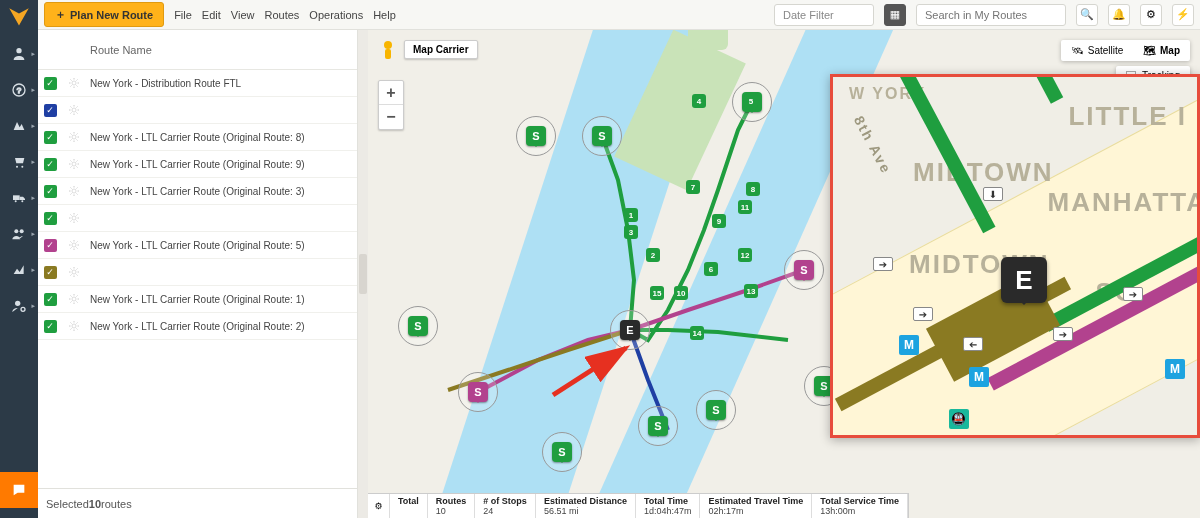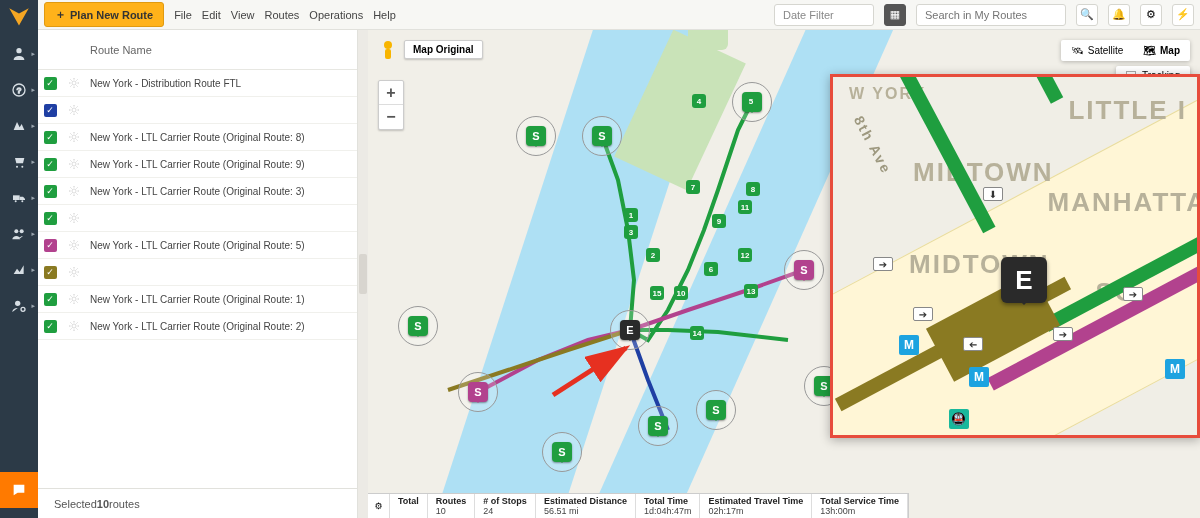--- a/index.html
+++ b/index.html
@@ -31,21 +31,21 @@
 .route-header .chk-col { width: 24px; }
 .route-header .gear-col { width: 24px; }
 .route-header .name-col { padding-left: 4px; }
 .route-list { flex: 1; overflow-y: auto; }
 .route-row { height: 27px; display: flex; align-items: center; border-bottom: 1px solid #f0f0ec; font-size: 10px; color: #444; }
 .route-row .chk { width: 24px; display: flex; align-items: center; justify-content: center; }
 .route-row .chk .box { width: 13px; height: 13px; border-radius: 2px; display: flex; align-items: center; justify-content: center; color: #fff; font-size: 9px; }
 .route-row .gear { width: 24px; display:flex; align-items:center; justify-content:center; }
 .route-row .gear svg { width: 12px; height: 12px; stroke: #bbb; fill: none; }
 .route-row .name { flex: 1; padding-left: 4px; white-space: nowrap; overflow: hidden; text-overflow: ellipsis; }
-.footer-bar { height: 30px; border-top: 1px solid #e1e1dc; display: flex; align-items: center; padding: 0 16px; font-size: 11px; color: #555; }
+.footer-bar { height: 30px; border-top: 1px solid #e1e1dc; display: flex; align-items: center; padding: 0 8px; font-size: 11px; color: #555; }
 
 
 .splitter { position: absolute; left: 358px; top: 30px; width: 10px; bottom: 0; background: #eceae5; display: flex; align-items: center; justify-content: center; }
 .splitter .handle { width: 8px; height: 40px; background: #d8d5cf; border-radius: 2px; }
 
 
 .map-area { position: absolute; left: 368px; top: 30px; right: 0; bottom: 0; background: #e8eee5; overflow: hidden; }
 .map-bg { position: absolute; inset: 0; }
 .map-bg .land { position: absolute; background: #f1efe8; }
 .map-bg .water { position: absolute; background: #aee0f4; }
@@ -341,21 +341,21 @@
     <div class="park" style="left:272px;top:10px;width:80px;height:140px;transform:rotate(25deg)"></div>
     <div class="park" style="left:320px;top:-20px;width:40px;height:40px;border-radius:6px"></div>
   </div>
 
   <div class="map-controls-left">
     <svg class="pegman" viewBox="0 0 20 22">
         <circle cx="10" cy="5" r="4" fill="#f8b500"></circle>
         <rect x="7" y="9" width="6" height="10" rx="2" fill="#f8b500"></rect>
       </svg>
   </div>
-  <div class="map-settings-btn">Map Original</div>
+  <div class="map-settings-btn">Map Carrier</div>
   <div class="zoom">
     <div>+</div>
     <div>−</div>
   </div>
 
   <div class="map-type-toggle">
     <div>
         <span>🛰</span>
         <span>Satellite</span>
       </div>
@@ -489,21 +489,21 @@
     <div class="cell">
         <div class="head">Total Service Time</div>
         <div class="val">13h:00m</div>
       </div>
   </div>
 </div>
 
 <div class="inset">
   <div class="road-big" style="left:-40px;top:120px;width:500px;height:230px;transform:rotate(-28deg)"></div>
   <div class="label-text" style="left:16px;top:8px;font-size:16px">W YORK</div>
-  <div class="label-text" style="right:10px;top:18px;font-size:26px">LITTLE I</div>
+  <div class="label-text" style="right:10px;top:24px;font-size:26px">LITTLE I</div>
   <div class="label-text" style="left:80px;top:80px;font-size:26px">MIDTOWN</div>
   <div class="label-text" style="right:-10px;top:110px;font-size:26px">MANHATTA</div>
   <div class="label-text" style="left:76px;top:172px;font-size:26px">MIDTOWN</div>
   <div class="label-text" style="right:60px;top:200px;font-size:26px">SO</div>
   <div class="label-text" style="left:8px;top:60px;font-size:14px;transform:rotate(62deg);color:#9d987f">8th Ave</div>
 
   <div class="thick-line" style="left:-20px;top:40px;width:240px;background:#1f9e3f;transform:rotate(62deg)"></div>
   <div class="thick-line" style="left:180px;top:-10px;width:60px;background:#1f9e3f;transform:rotate(62deg)"></div>
   <div class="thick-line" style="left:-10px;top:260px;width:260px;background:#8a7a22;transform:rotate(-28deg)"></div>
   <div class="thick-line" style="left:140px;top:230px;width:300px;background:#b2428e;transform:rotate(-28deg)"></div>

